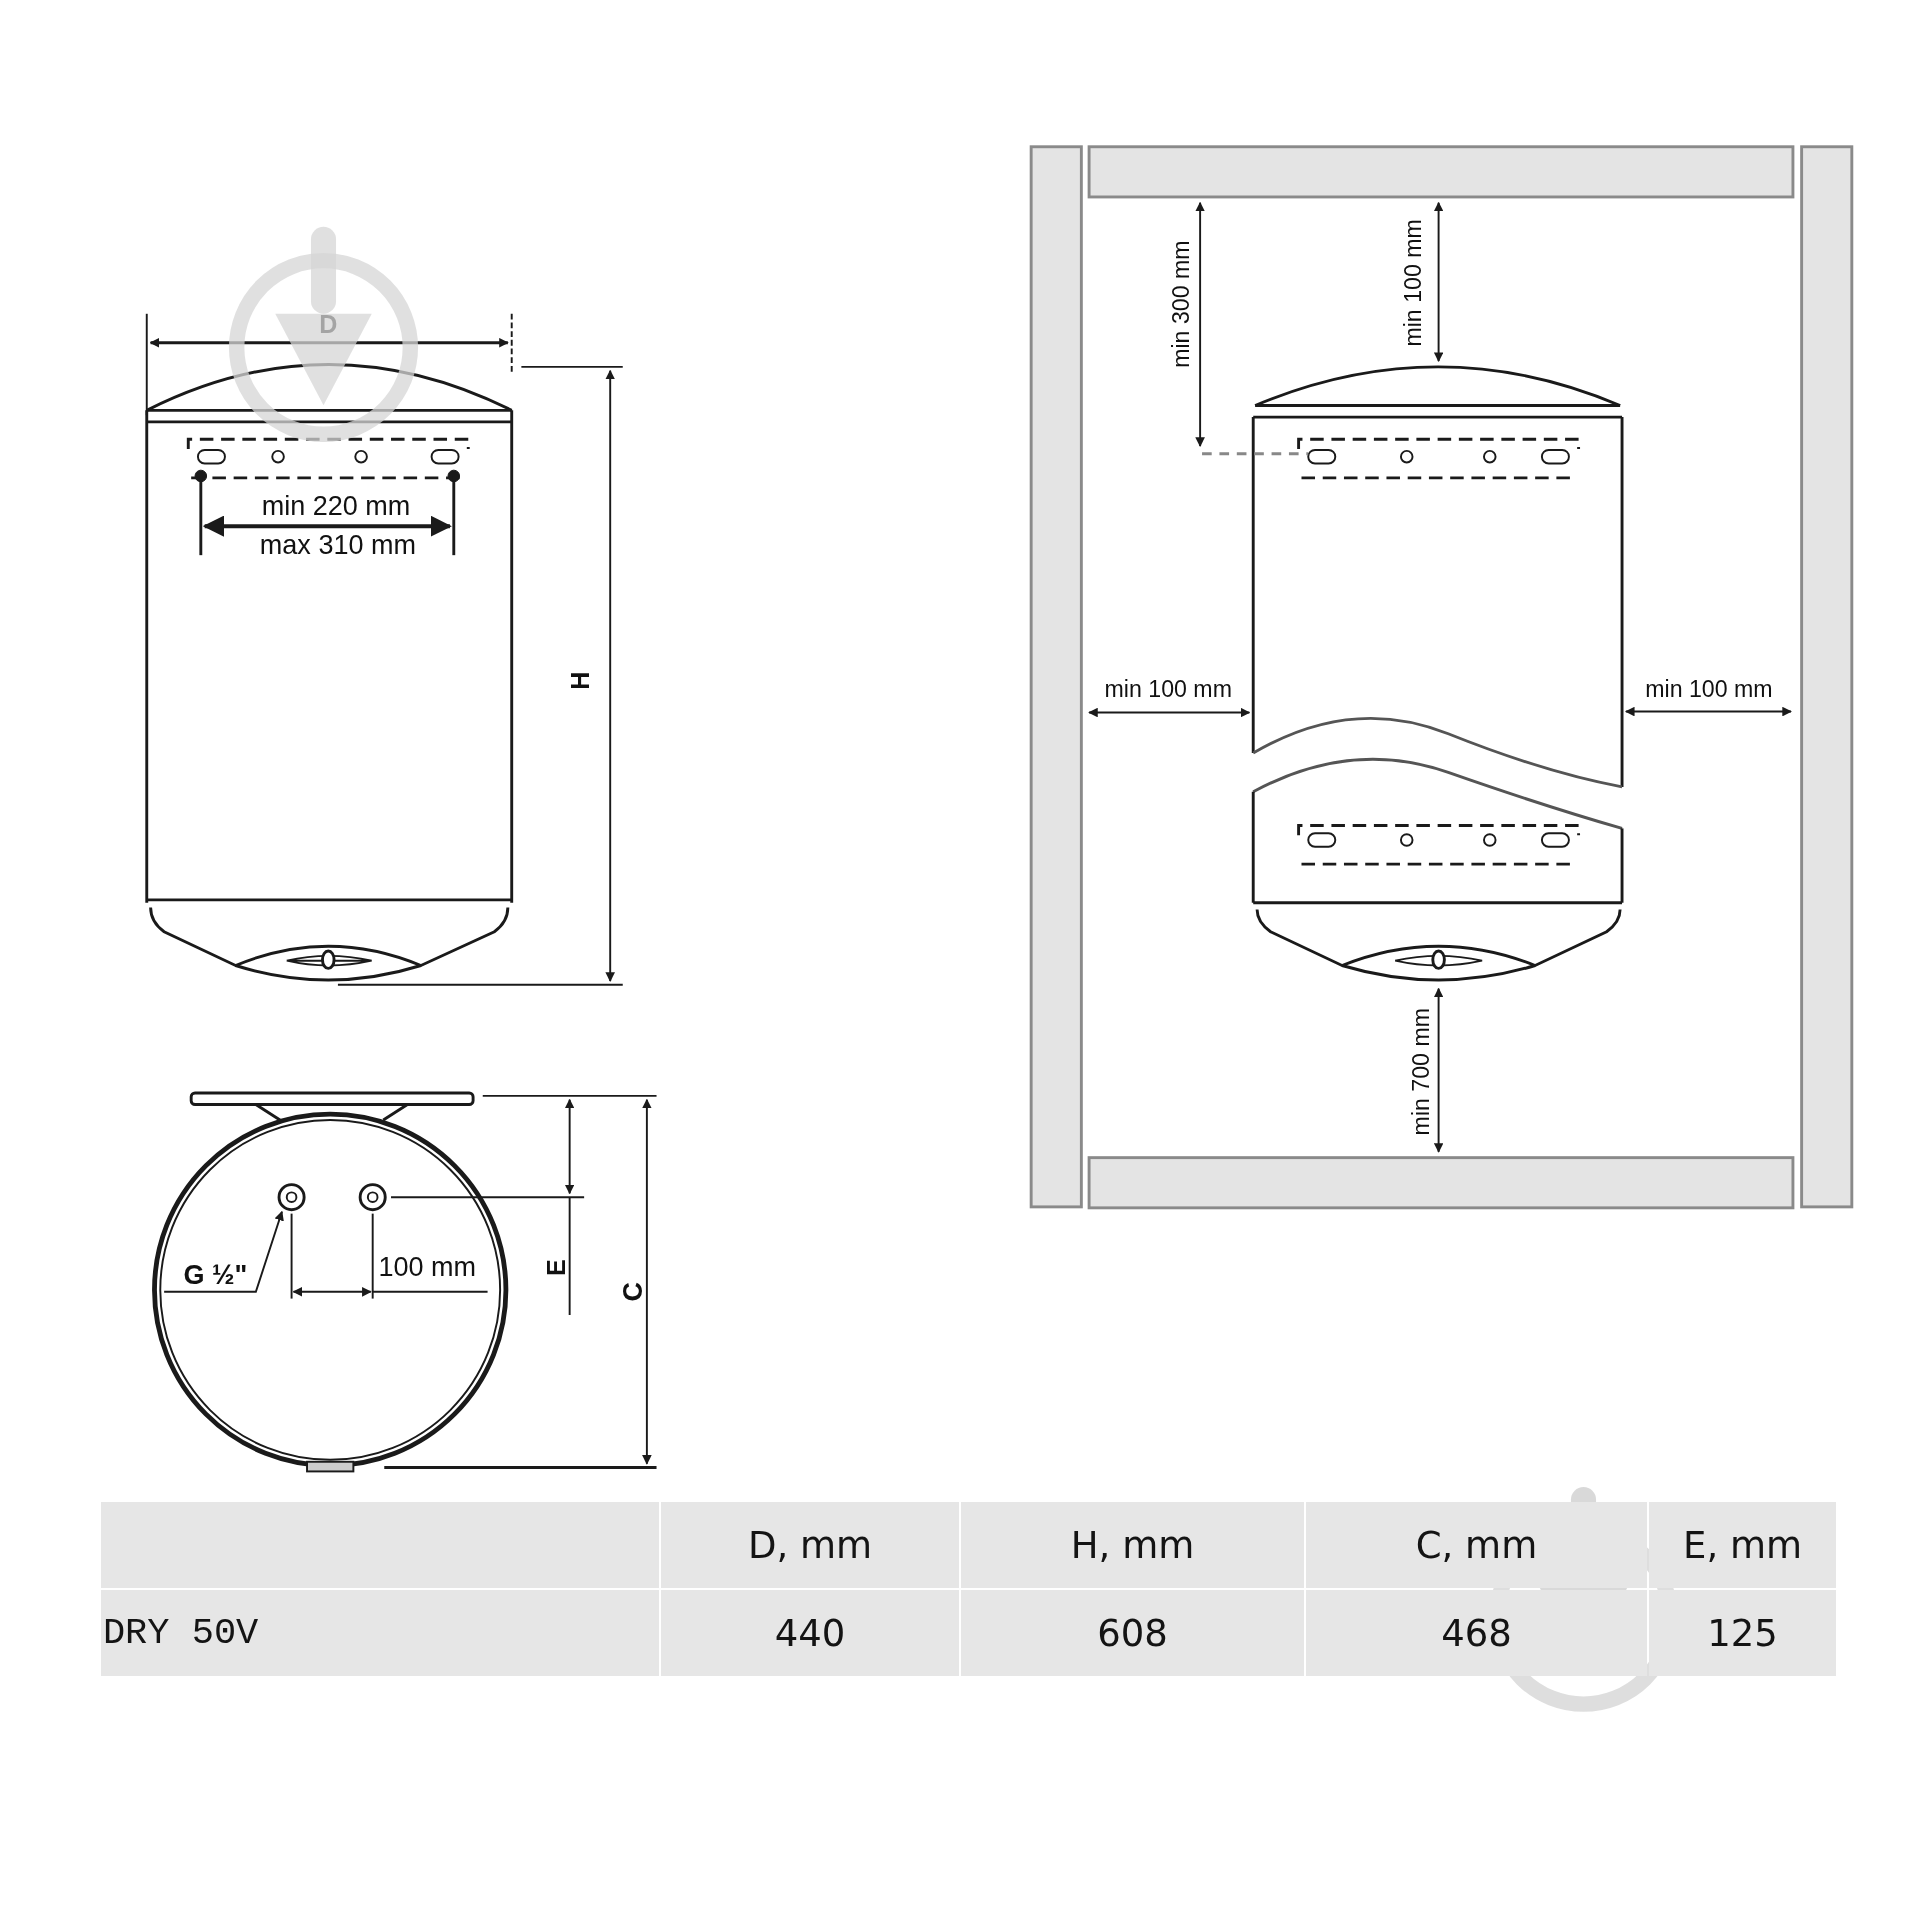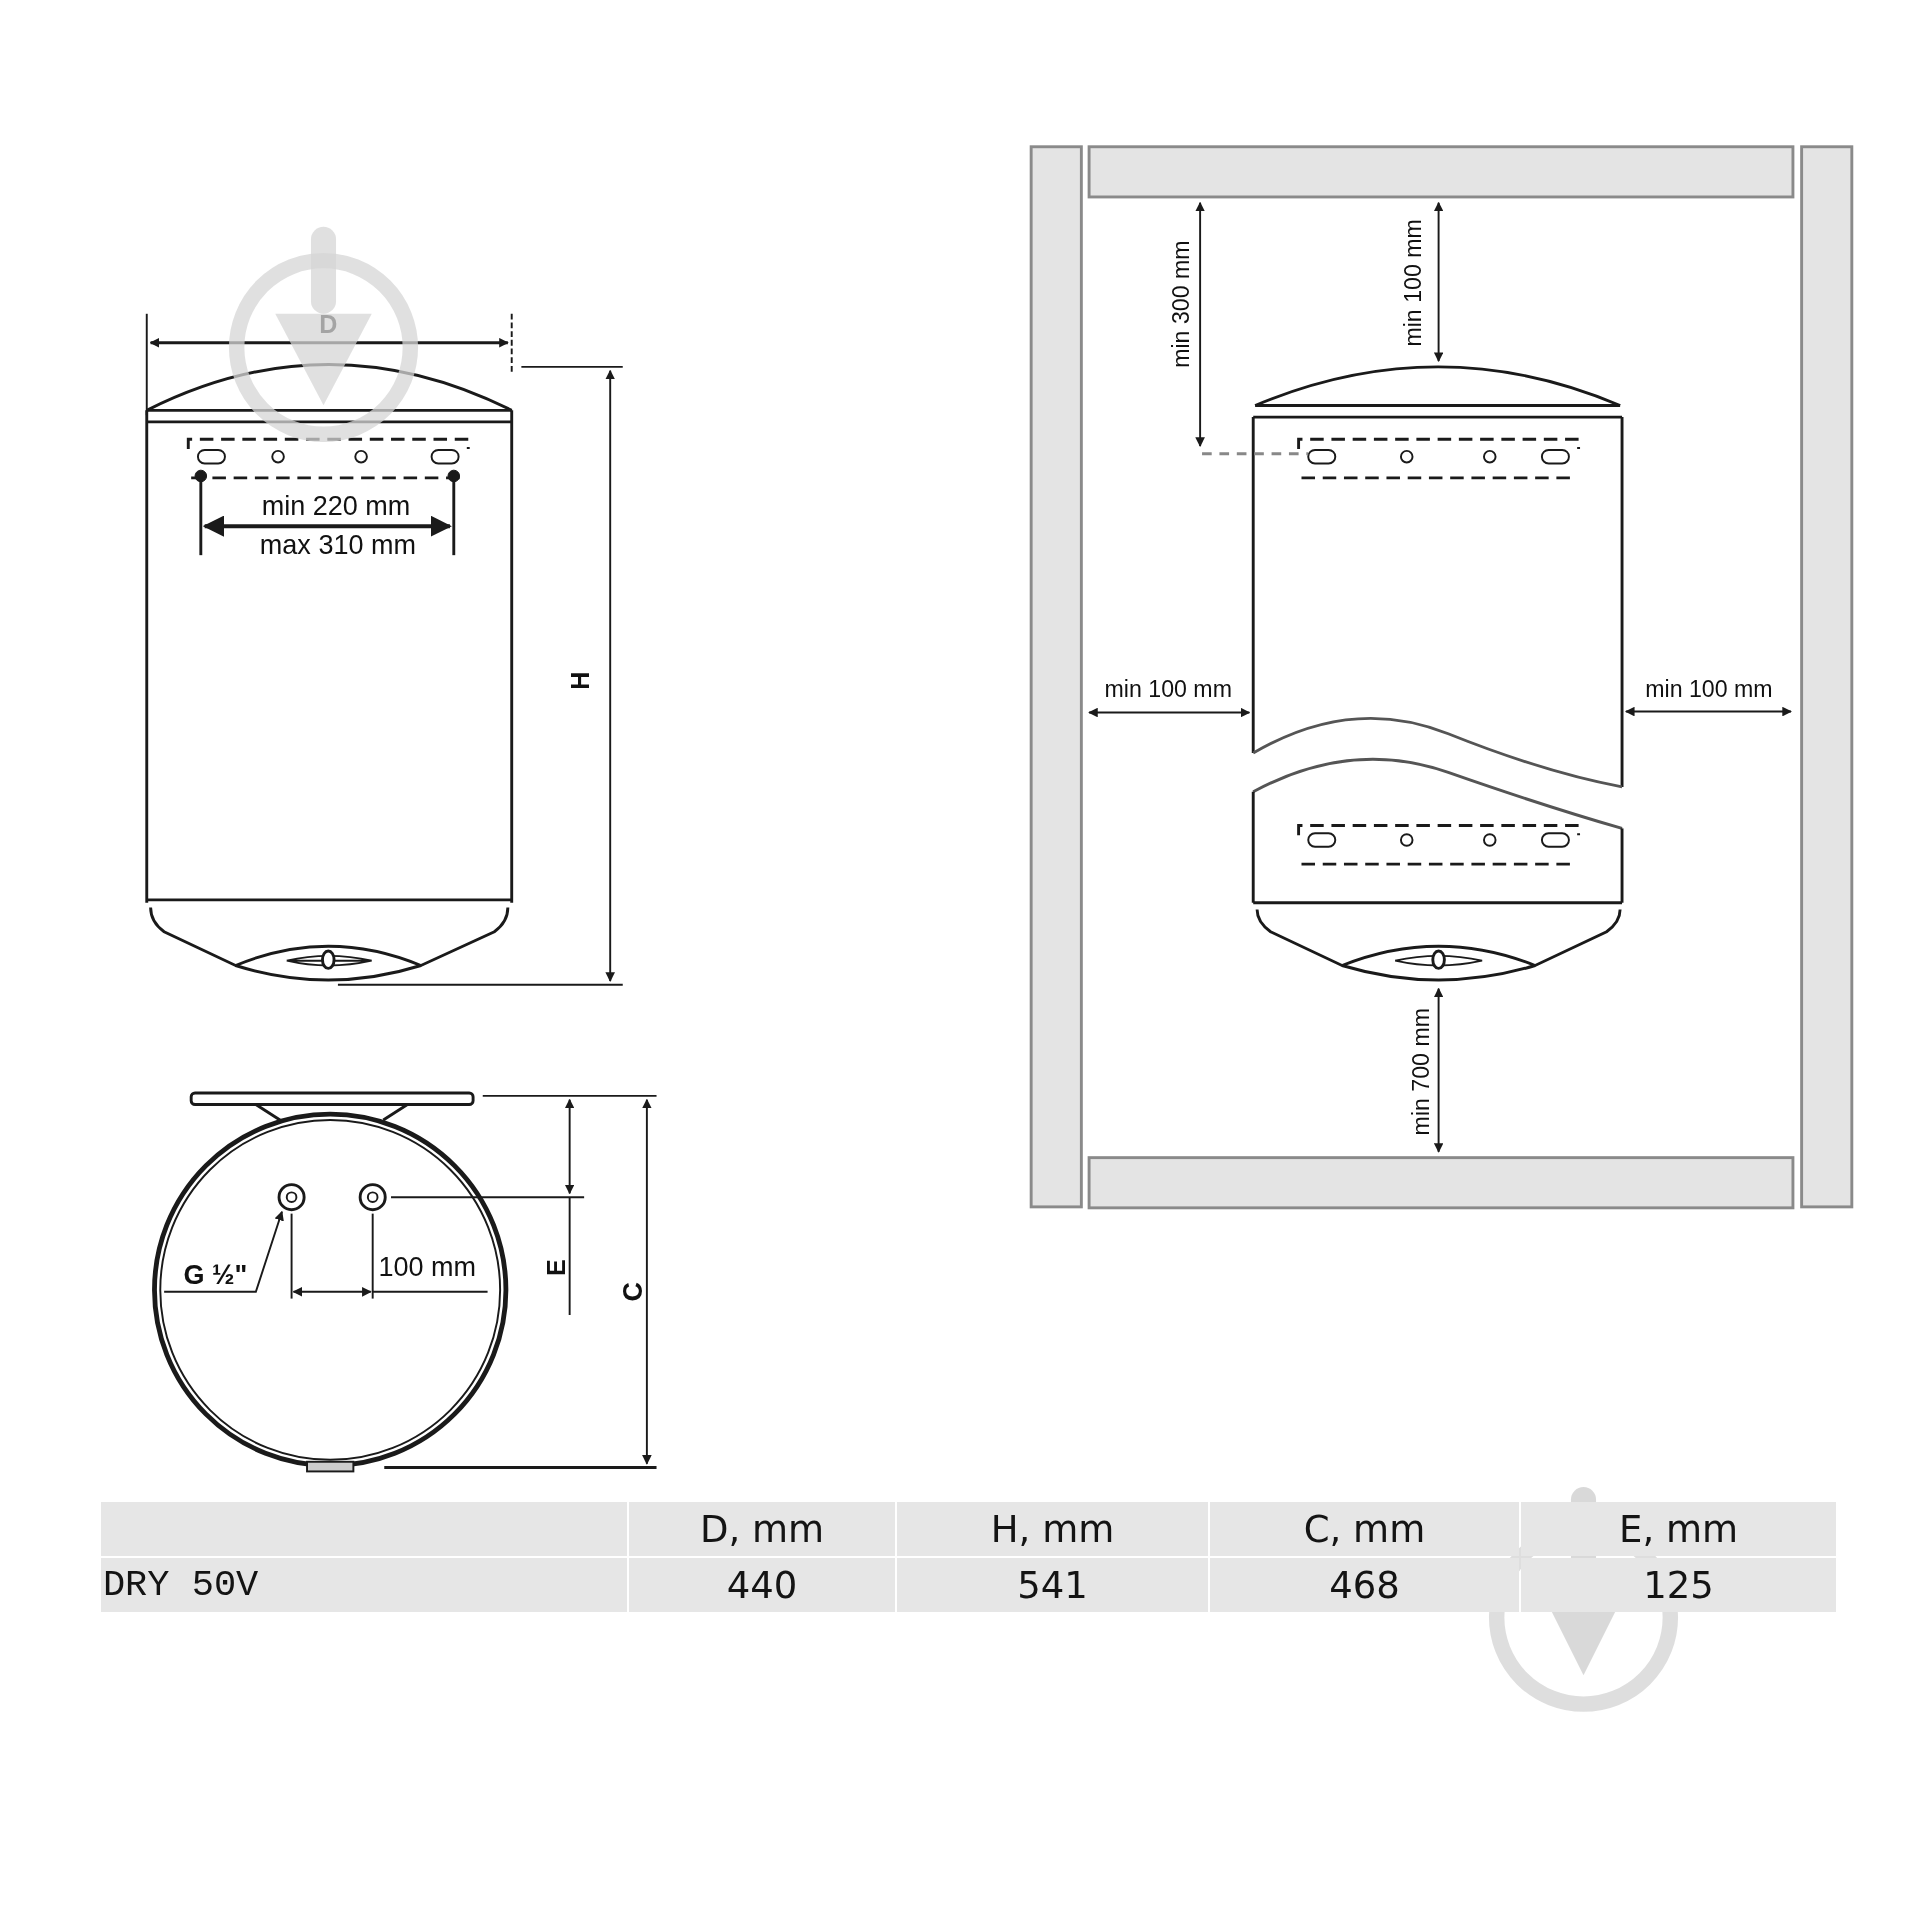--- a/index.html
+++ b/index.html
@@ -3,21 +3,21 @@
 <meta charset="utf-8">
 <style>
   html, body { margin:0; padding:0; background:#ffffff; }
   body { width:1931px; height:1931px; position:relative; overflow:hidden;
          font-family:"Liberation Sans", sans-serif; color:#111; }
   #drawing { position:absolute; left:0; top:0; width:1931px; height:1931px; }
   .lbl { font-family:"Liberation Sans", sans-serif; fill:#111; }
   .spec-table { position:absolute; left:99px; top:1500px; width:1739px;
                 border-collapse:separate; border-spacing:2.9px; }
   .spec-table td, .spec-table th {
-    background:#e6e6e6; height:54px; padding:0;
+    background:#e6e6e6; height:54px; padding:16px;
     font-family:"DejaVu Sans", sans-serif; font-weight:normal;
     font-size:37px; color:#141414; text-align:center; vertical-align:middle;
   }
   .spec-table .model { text-align:left; padding-left:1.9px;font-family:Liberation Mono, monospace; }
   .wm { position:absolute; pointer-events:none; }
 </style>
 </head>
 <body>
 
 <svg id="drawing" viewBox="0 0 2000 2000" xmlns="http://www.w3.org/2000/svg">
@@ -173,19 +173,19 @@
       <th style="width:266px">D, mm</th>
       <th style="width:311px">H, mm</th>
       <th style="width:309px">C, mm</th>
       <th>E, mm</th>
     </tr>
   </thead>
   <tbody>
     <tr>
       <td class="model">DRY 50V</td>
       <td>440</td>
-      <td>541</td>
+      <td>608</td>
       <td>468</td>
       <td>125</td>
     </tr>
   </tbody>
 </table>
 
 
 </body></html>

